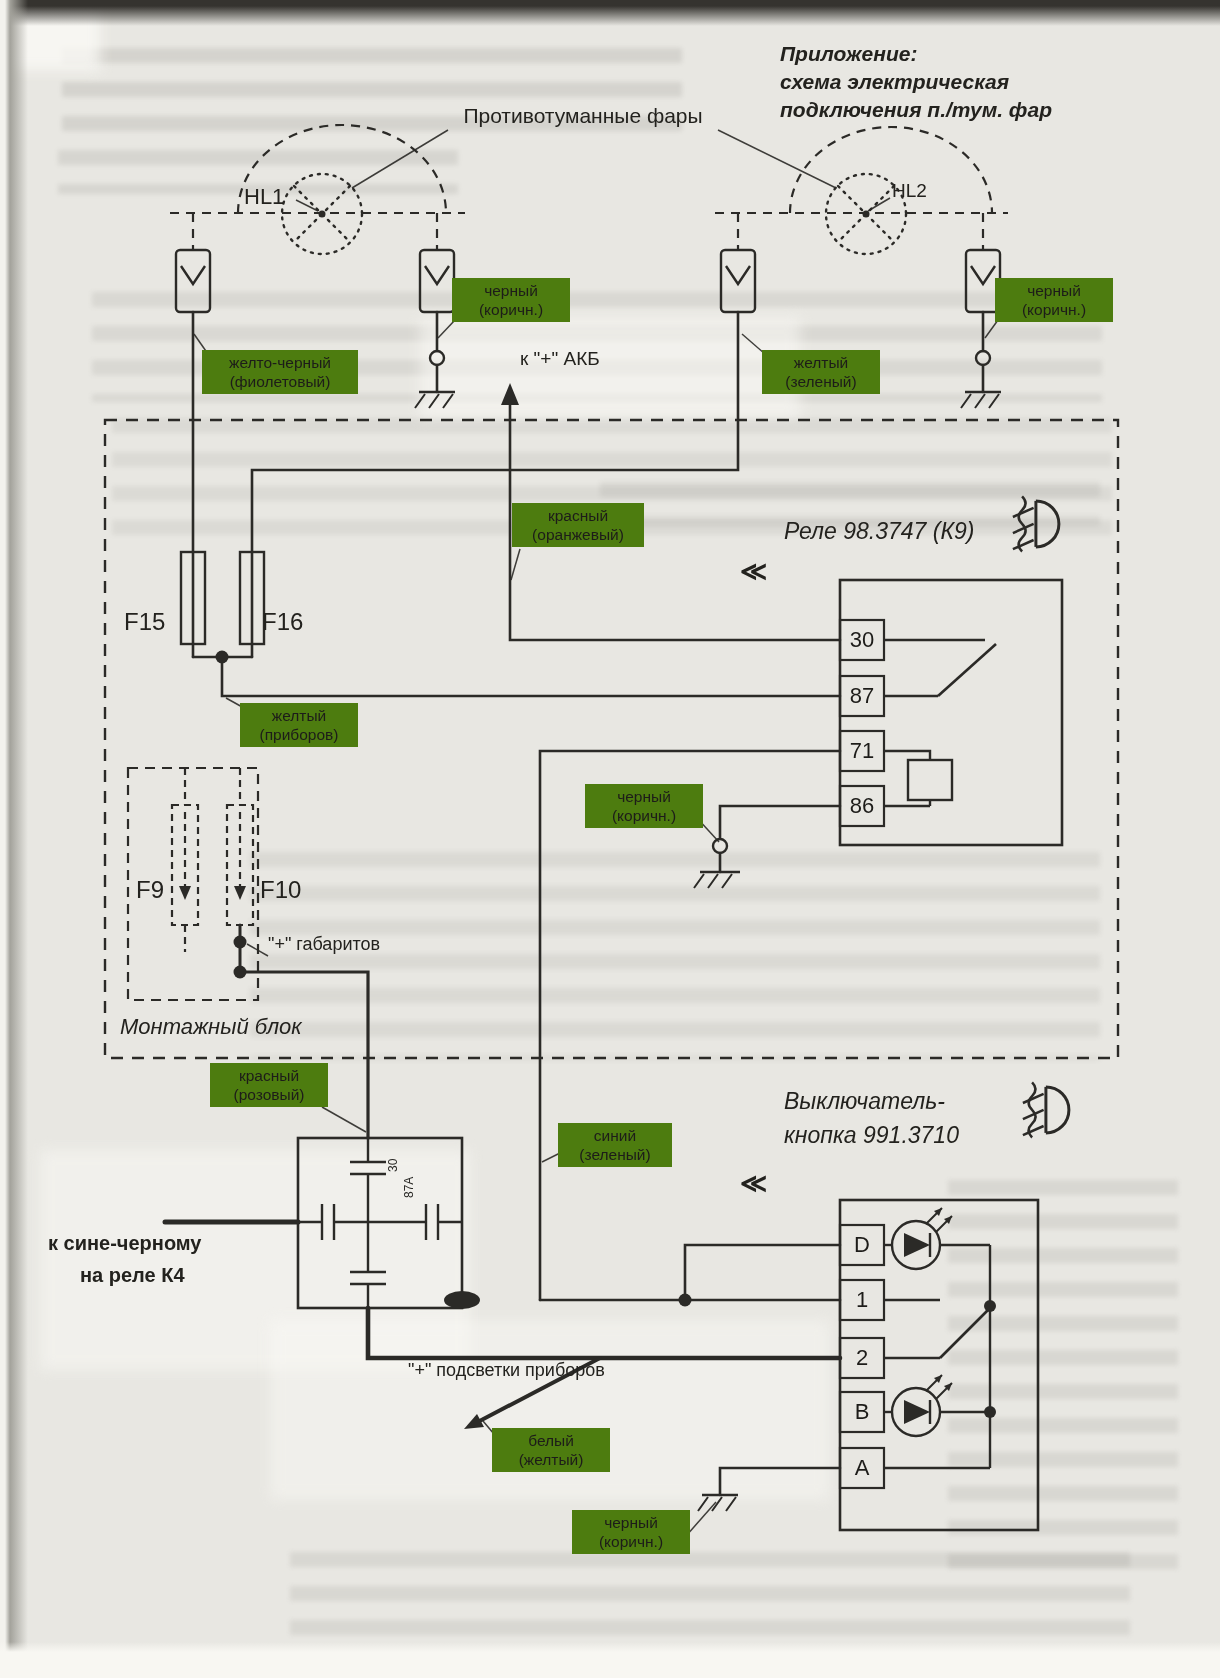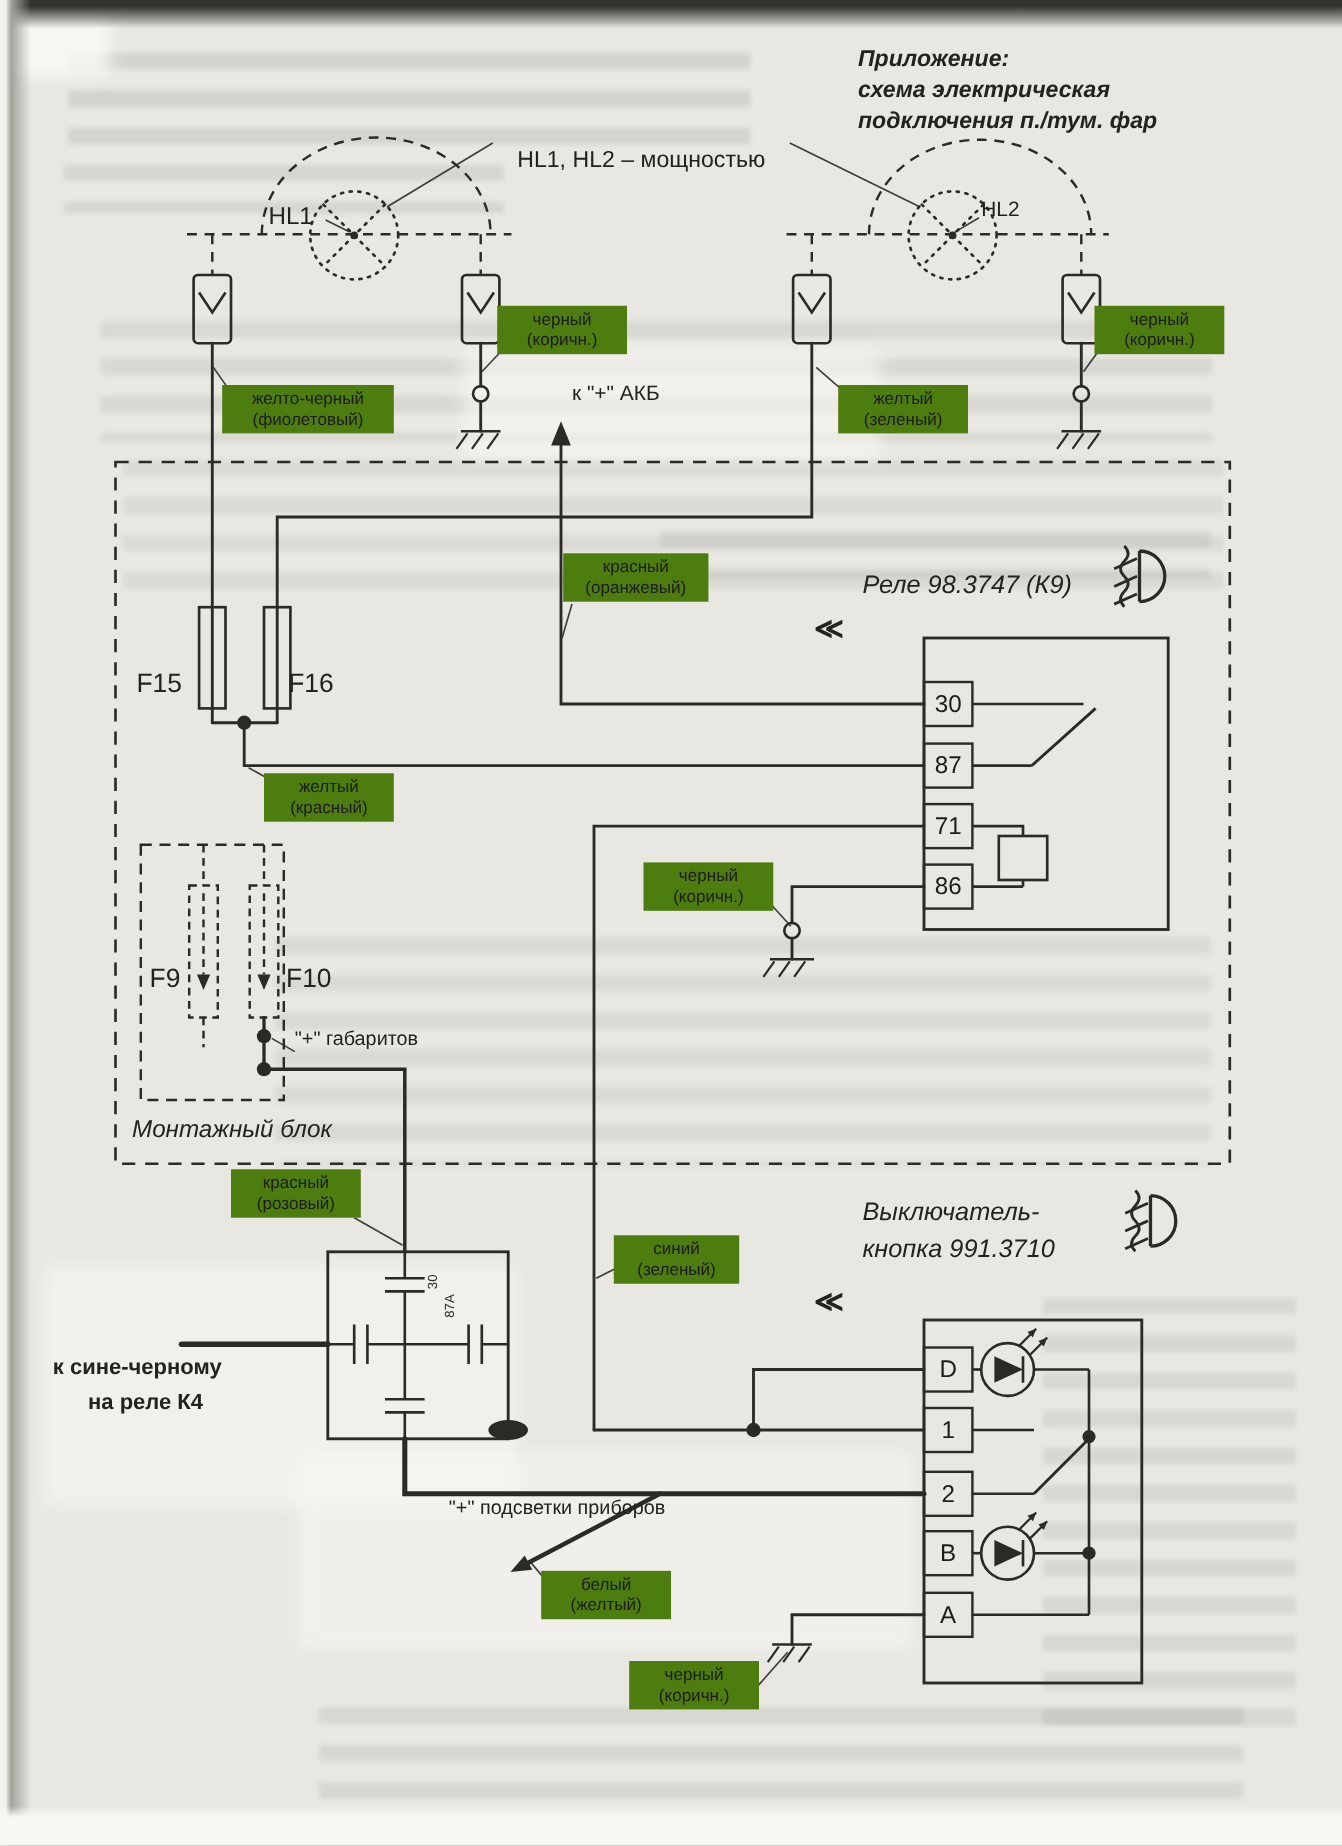--- a/index.html
+++ b/index.html
@@ -243,21 +243,21 @@
         <path d="M26 6 A20 20 0 0 1 26 46"></path>
       <path d="M24 12 L6 20 M24 26 L6 34 M24 40 L6 48" stroke-width="2.2"></path>
       <path d="M14 2 q 6 6 0 12 q -6 6 0 12 q 6 6 0 12 q -6 6 0 12" stroke-width="2.2"></path>
     </g>
   </svg>
 
   <div class="txt it b" style="left:780px;top:42px;font-size:21px">Приложение:</div>
   <div class="txt it b" style="left:780px;top:70px;font-size:21px">схема электрическая</div>
   <div class="txt it b" style="left:780px;top:98px;font-size:21px">подключения п./тум. фар</div>
 
-  <div class="txt" style="left:408px;top:134px;width:350px;text-align:center;font-size:21px">HL1, HL2 – мощностью</div>
+  <div class="txt" style="left:408px;top:104px;width:350px;text-align:center;font-size:21px">Противотуманные фары</div>
 
   <div class="txt" style="left:244px;top:184px;font-size:22px">HL1</div>
   <div class="txt" style="left:892px;top:180px;font-size:19px">HL2</div>
 
   <div class="txt" style="left:520px;top:348px;font-size:19px">к "+" АКБ</div>
 
   <div class="txt" style="left:124px;top:608px;font-size:24px">F15</div>
   <div class="txt" style="left:262px;top:608px;font-size:24px">F16</div>
   <div class="txt" style="left:136px;top:876px;font-size:24px">F9</div>
   <div class="txt" style="left:260px;top:876px;font-size:24px">F10</div>
@@ -302,21 +302,21 @@
   <div class="chip" style="left:762px;top:350px;width:108px">
     <span class="l">желтый</span>
     <span class="l">(зеленый)</span>
   </div>
   <div class="chip" style="left:512px;top:503px;width:122px">
     <span class="l">красный</span>
     <span class="l">(оранжевый)</span>
   </div>
   <div class="chip" style="left:240px;top:703px;width:108px">
     <span class="l">желтый</span>
-    <span class="l">(красный)</span>
+    <span class="l">(приборов)</span>
   </div>
   <div class="chip" style="left:585px;top:784px;width:108px">
     <span class="l">черный</span>
     <span class="l">(коричн.)</span>
   </div>
   <div class="chip" style="left:210px;top:1063px;width:108px">
     <span class="l">красный</span>
     <span class="l">(розовый)</span>
   </div>
   <div class="chip" style="left:558px;top:1123px;width:104px">

